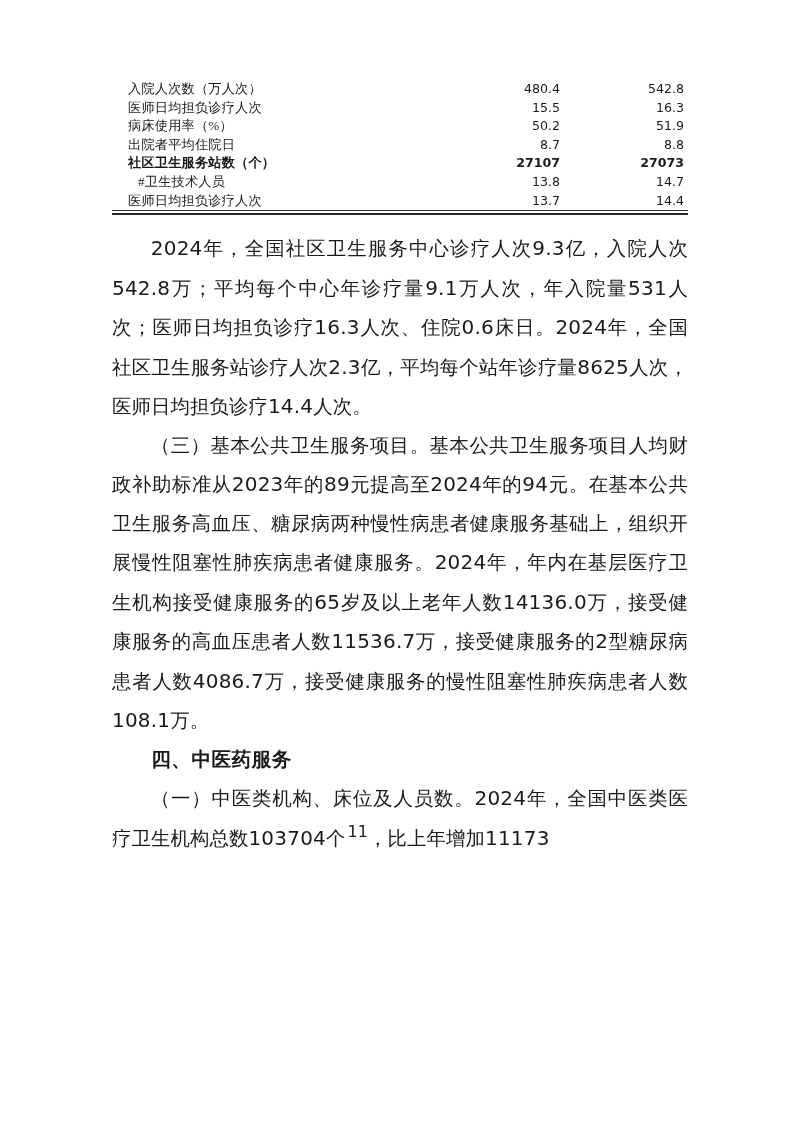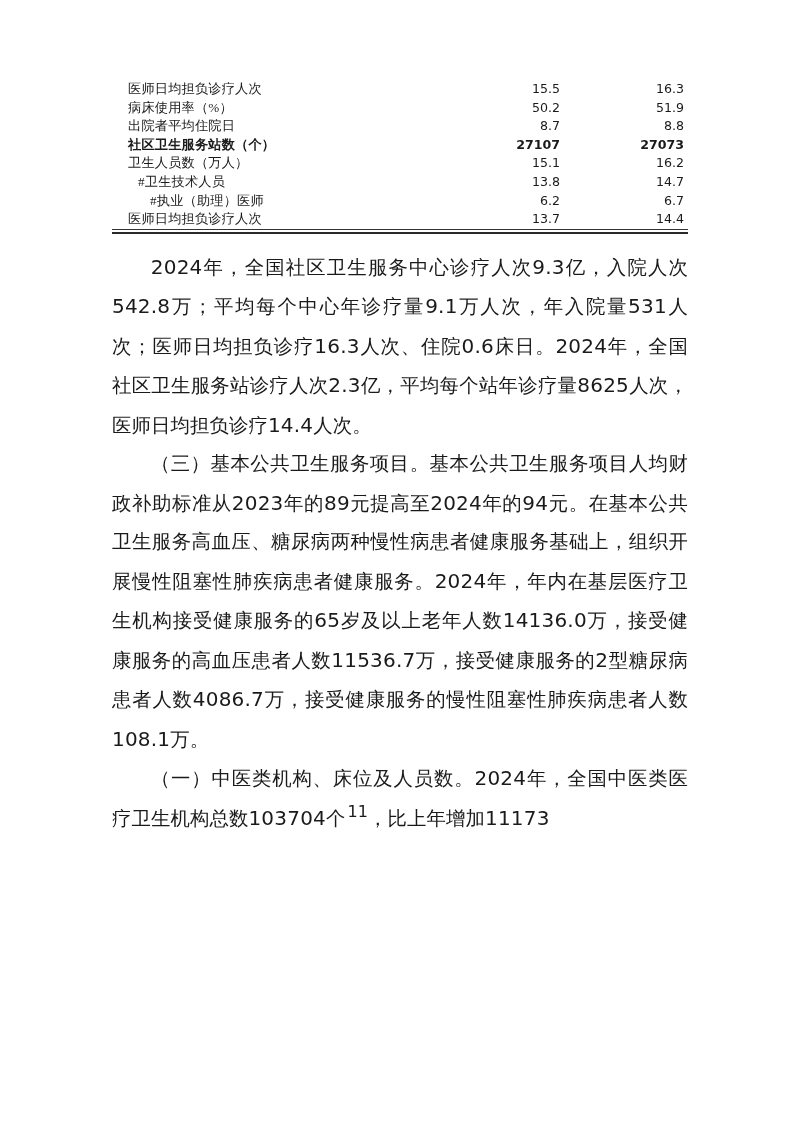--- a/index.html
+++ b/index.html
@@ -105,64 +105,60 @@
 </head>
 <body>
 
 <div class="page">
   <div class="content">
 
     <div class="table-wrap">
       <table class="stat-table">
         <tbody id="table-body">
             <tr>
+              <td class="label">入院人次数（万人次）</td>
+              <td class="num c1">480.4</td>
+              <td class="num c2">542.8</td>
+            </tr>
+            <tr>
               <td class="label">医师日均担负诊疗人次</td>
               <td class="num c1">15.5</td>
               <td class="num c2">16.3</td>
             </tr>
             <tr>
               <td class="label">病床使用率（%）</td>
               <td class="num c1">50.2</td>
               <td class="num c2">51.9</td>
             </tr>
             <tr>
               <td class="label">出院者平均住院日</td>
               <td class="num c1">8.7</td>
               <td class="num c2">8.8</td>
             </tr>
             <tr class="bold">
               <td class="label">社区卫生服务站数（个）</td>
               <td class="num c1">27107</td>
               <td class="num c2">27073</td>
             </tr>
             <tr>
-              <td class="label">卫生人员数（万人）</td>
-              <td class="num c1">15.1</td>
-              <td class="num c2">16.2</td>
-            </tr>
-            <tr>
               <td class="label ind1">#卫生技术人员</td>
               <td class="num c1">13.8</td>
               <td class="num c2">14.7</td>
-            </tr>
-            <tr>
-              <td class="label ind2">#执业（助理）医师</td>
-              <td class="num c1">6.2</td>
-              <td class="num c2">6.7</td>
             </tr>
             <tr class="lastrow">
               <td class="label">医师日均担负诊疗人次</td>
               <td class="num c1">13.7</td>
               <td class="num c2">14.4</td>
             </tr>
           </tbody>
       </table>
     </div>
 
     <p class="para first" id="para-1"><span class="num-i">2024</span><span>年，全国社区卫生服务中心诊疗人次</span><span class="num-i">9.3</span><span>亿，入院人次</span><span class="num-i">542.8</span><span>万；平均每个中心年诊疗量</span><span class="num-i">9.1</span><span>万人次，年入院量</span><span class="num-i">531</span><span>人次；医师日均担负诊疗</span><span class="num-i">16.3</span><span>人次、住院</span><span class="num-i">0.6</span><span>床日。</span><span class="num-i">2024</span><span>年，全国社区卫生服务站诊疗人次</span><span class="num-i">2.3</span><span>亿，平均每个站年诊疗量</span><span class="num-i">8625</span><span>人次，医师日均担负诊疗</span><span class="num-i">14.4</span><span>人次。</span></p>
 
     <p class="para gap" id="para-2"><span class="bold-head">（三）基本公共卫生服务项目。</span><span>基本公共卫生服务项目人均财政补助标准从</span><span class="num-i">2023</span><span>年的</span><span class="num-i">89</span><span>元提高至</span><span class="num-i">2024</span><span>年的</span><span class="num-i">94</span><span>元。在基本公共卫生服务高血压、糖尿病两种慢性病患者健康服务基础上，组织开展慢性阻塞性肺疾病患者健康服务。</span><span class="num-i">2024</span><span>年，年内在基层医疗卫生机构接受健康服务的</span><span class="num-i">65</span><span>岁及以上老年人数</span><span class="num-i">14136.0</span><span>万，接受健康服务的高血压患者人数</span><span class="num-i">11536.7</span><span>万，接受健康服务的</span><span class="num-i">2</span><span>型糖尿病患者人数</span><span class="num-i">4086.7</span><span>万，接受健康服务的慢性阻塞性肺疾病患者人数</span><span class="num-i">108.1</span><span>万。</span></p>
 
+    <p class="sec-head">四、中医药服务</p>
 
     <p class="para gap" id="para-3"><span class="bold-head">（一）中医类机构、床位及人员数。</span><span class="num-i">2024</span><span>年，全国中医类医疗卫生机构总数</span><span class="num-i">103704</span><span>个</span><sup class="fn">11</sup><span>，比上年增加</span><span class="num-i">11173</span></p>
 
   </div>
 </div>
 
 </body></html>

